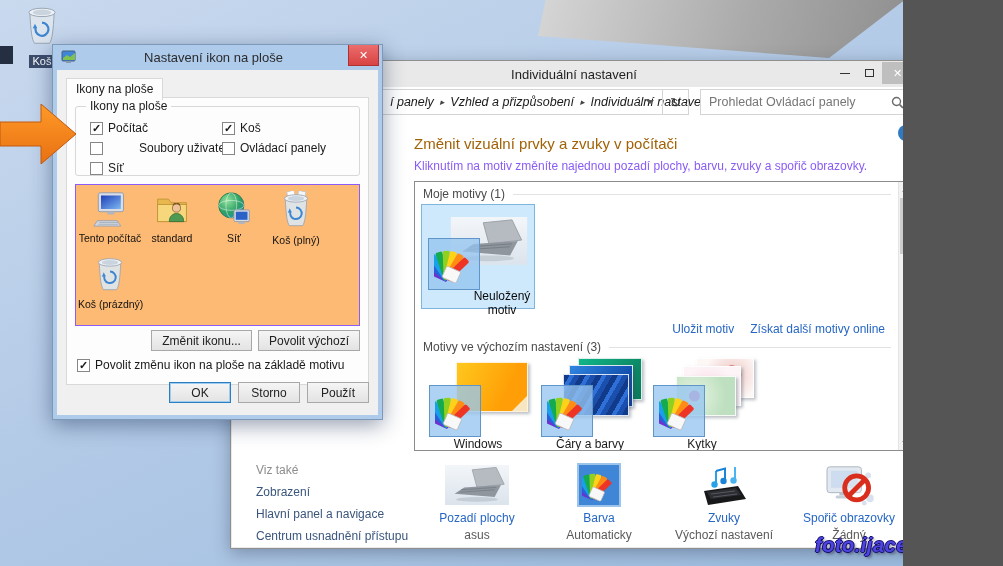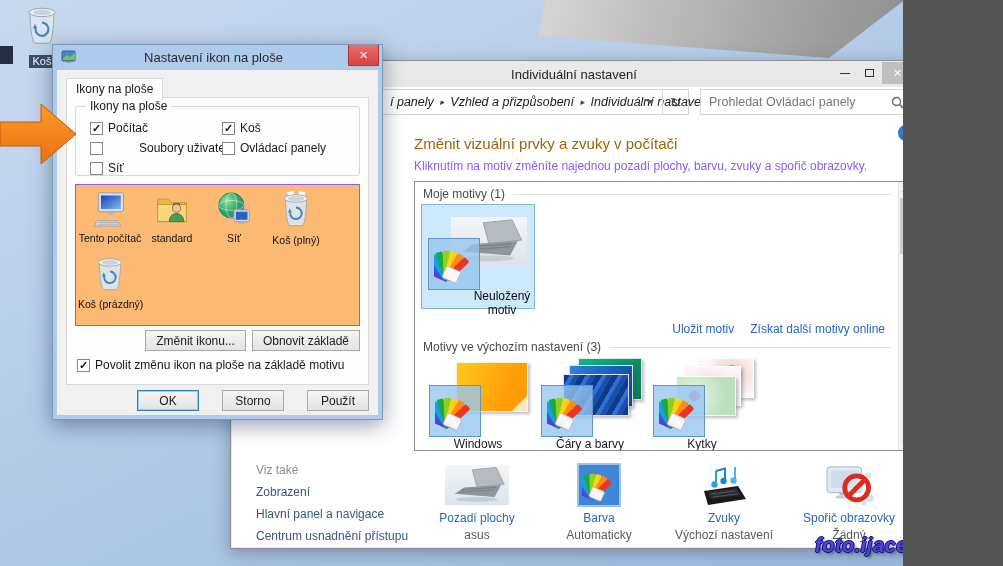--- a/index.html
+++ b/index.html
@@ -48,21 +48,21 @@
     background:#fdfdfd; border:1px solid #d9d9d9; }
   .groupbox { position:absolute; left:8px; right:8px; top:8px; height:70px;
     border:1px solid #d8d8d8; border-radius:3px; }
   .grouplabel { position:absolute; left:10px; top:-8px; padding:0 4px; background:#fdfdfd;
     font-size:12px; color:#1a1a1a; }
   .iconlist { position:absolute; left:8px; right:8px; top:86px; height:142px;
     background:#fdba74; border:1px solid #8b5cf6; }
   .ditem { position:absolute; width:64px; text-align:center; cursor:pointer; }
   .ditem .dlabel { font-size:10.5px; color:#111; margin-top:1px; white-space:nowrap; }
   .btnrow2 { position:absolute; right:8px; top:232px; display:flex; gap:6px; }
-  .okrow { position:absolute; right:9px; bottom:4px; display:flex; gap:23px;padding-left:16px; }
+  .okrow { position:absolute; right:9px; bottom:12px; display:flex; gap:7px;padding-left:16px; }
   .okrow .btn { width:62px; }
 
   
   .window { left:230px; top:60px; width:688px; height:489px; z-index:10;
     background:#e9e9e9; border:1px solid #8f8f8f; box-shadow:0 4px 16px rgba(30,40,60,.35); }
   .win-title { position:absolute; left:0; right:0; top:0; height:26px; display:flex; align-items:center; }
   .win-title .ttl { flex:1; text-align:center; font-size:13px; color:#1f1f1f; }
   .winctl { position:absolute; right:4px; top:0; height:24px; display:flex; align-items:center; }
   .w-min, .w-max { width:25px; height:20px; display:flex; align-items:center; justify-content:center; cursor:pointer; }
   .w-min i { width:10px; height:1px; background:#333; }
@@ -520,21 +520,21 @@
           <div class="ditem" style="left:2px; top:70px;">
             <svg width="34" height="38" viewBox="0 0 40 46">
                 <use href="#bin"></use>
               </svg>
             <div class="dlabel">Koš (prázdný)</div>
           </div>
         </div>
 
         <div class="btnrow2">
           <span class="btn">Změnit ikonu...</span>
-          <span class="btn">Obnovit základě</span>
+          <span class="btn">Povolit výchozí</span>
         </div>
 
         <label class="cb" style="left:10px; top:260px;">
           <span class="box">✓</span>
           <span>Povolit změnu ikon na ploše na základě motivu</span>
         </label>
       </div>
 
       <div class="okrow">
         <span class="btn default">OK</span>

